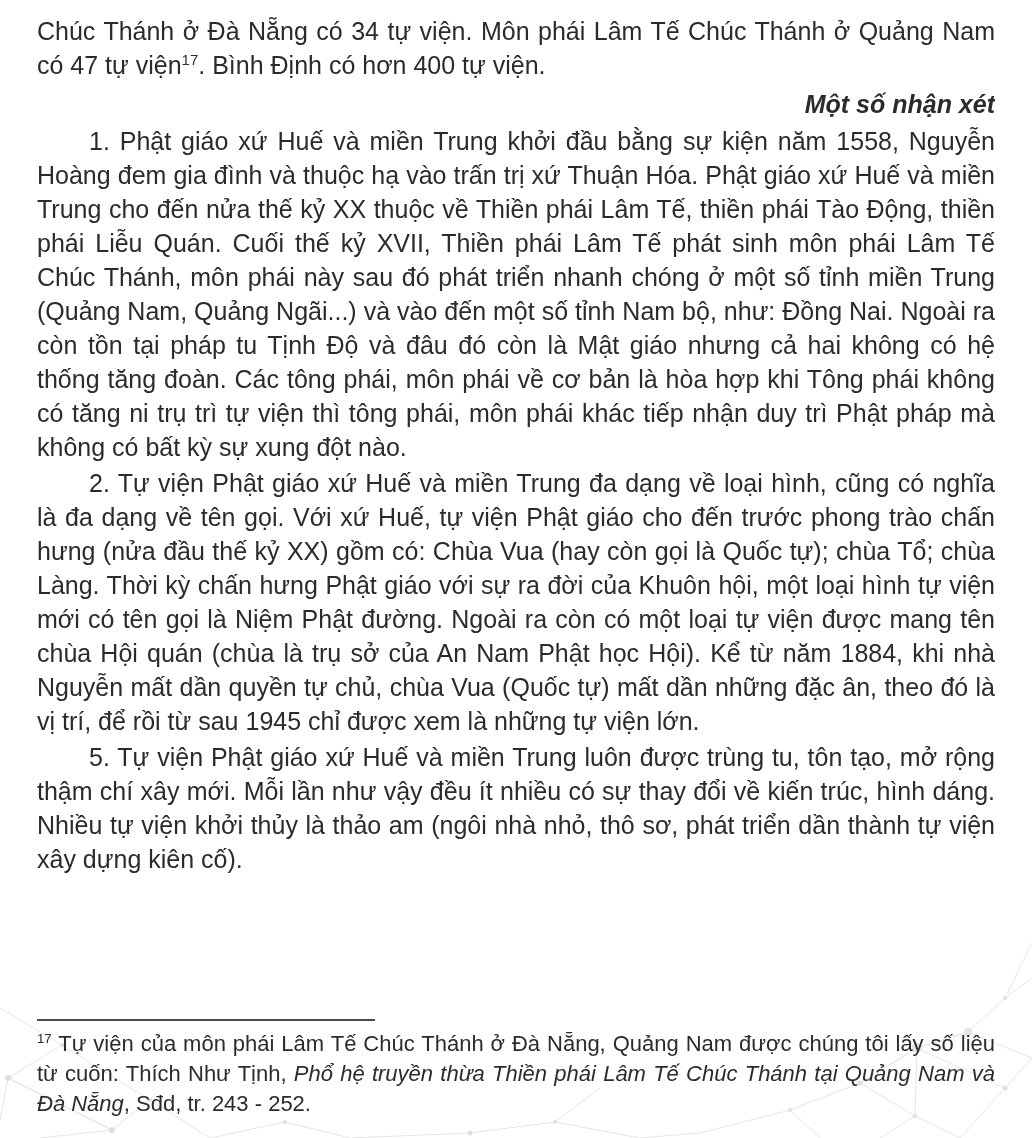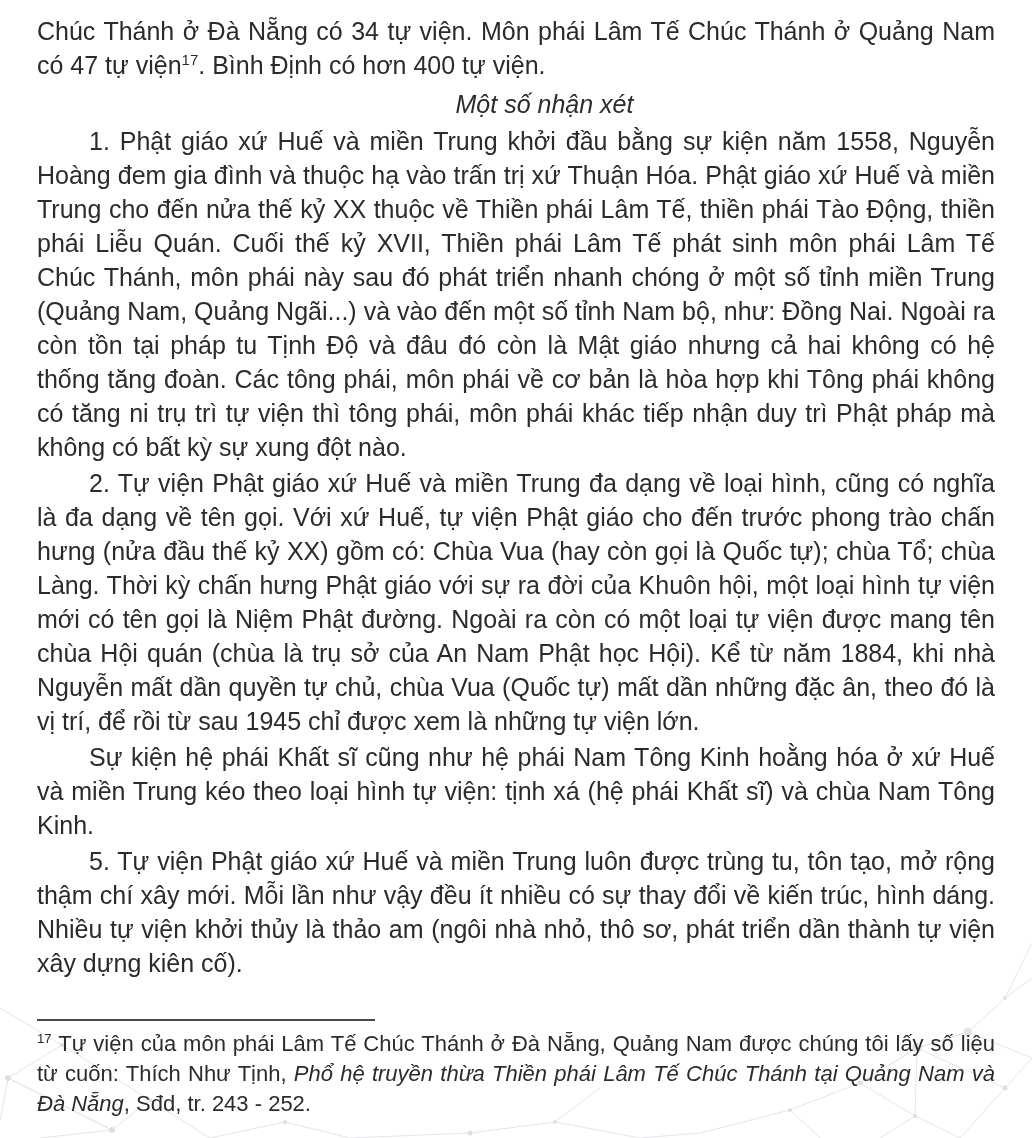--- a/index.html
+++ b/index.html
@@ -31,24 +31,24 @@
     width: 958px;
     max-height: 1032px;
     overflow: hidden;
     font-size: 25px;
     line-height: 34px;
     text-align: justify;
   }
   .para { margin: 2px 0 0 0; }
   .para.indent { text-indent: 52px; }
   .heading {
-    font-weight: normal;
+    font-weight: bold;
     font-style: italic;
     margin: 5px 0 3px 57px;
-    text-align: center;
+    text-align: right;
   }
   sup.seg-sup { font-size: 60%; line-height: 0; vertical-align: super; }
   .seg-italic { font-style: italic; }
   .footnote-section {
     position: absolute;
     left: 37px;
     bottom: 19px;
     width: 958px;
   }
   .footnote-rule {
@@ -118,21 +118,20 @@
     <circle cx="1005" cy="60" r="2"></circle>
     <circle cx="915" cy="178" r="2"></circle>
     <circle cx="790" cy="172" r="2"></circle>
   </svg>
 
   <div class="doc-body">
       <p class="para"><span>Chúc Thánh ở Đà Nẵng có 34 tự viện. Môn phái Lâm Tế Chúc Thánh ở Quảng Nam có 47 tự viện</span><sup class="seg-sup">17</sup><span>. Bình Định có hơn 400 tự viện.</span></p>
       <p class="heading"><span>Một số nhận xét</span></p>
       <p class="para indent"><span>1. Phật giáo xứ Huế và miền Trung khởi đầu bằng sự kiện năm 1558, Nguyễn Hoàng đem gia đình và thuộc hạ vào trấn trị xứ Thuận Hóa. Phật giáo xứ Huế và miền Trung cho đến nửa thế kỷ XX thuộc về Thiền phái Lâm Tế, thiền phái Tào Động, thiền phái Liễu Quán. Cuối thế kỷ XVII, Thiền phái Lâm Tế phát sinh môn phái Lâm Tế Chúc Thánh, môn phái này sau đó phát triển nhanh chóng ở một số tỉnh miền Trung (Quảng Nam, Quảng Ngãi...) và vào đến một số tỉnh Nam bộ, như: Đồng Nai. Ngoài ra còn tồn tại pháp tu Tịnh Độ và đâu đó còn là Mật giáo nhưng cả hai không có hệ thống tăng đoàn. Các tông phái, môn phái về cơ bản là hòa hợp khi Tông phái không có tăng ni trụ trì tự viện thì tông phái, môn phái khác tiếp nhận duy trì Phật pháp mà không có bất kỳ sự xung đột nào.</span></p>
       <p class="para indent"><span>2. Tự viện Phật giáo xứ Huế và miền Trung đa dạng về loại hình, cũng có nghĩa là đa dạng về tên gọi. Với xứ Huế, tự viện Phật giáo cho đến trước phong trào chấn hưng (nửa đầu thế kỷ XX) gồm có: Chùa Vua (hay còn gọi là Quốc tự); chùa Tổ; chùa Làng. Thời kỳ chấn hưng Phật giáo với sự ra đời của Khuôn hội, một loại hình tự viện mới có tên gọi là Niệm Phật đường. Ngoài ra còn có một loại tự viện được mang tên chùa Hội quán (chùa là trụ sở của An Nam Phật học Hội). Kể từ năm 1884, khi nhà Nguyễn mất dần quyền tự chủ, chùa Vua (Quốc tự) mất dần những đặc ân, theo đó là vị trí, để rồi từ sau 1945 chỉ được xem là những tự viện lớn.</span></p>
-      <p class="para indent"><span>Sự kiện hệ phái Khất sĩ cũng như hệ phái Nam Tông Kinh hoằng hóa ở xứ Huế và miền Trung kéo theo loại hình tự viện: tịnh xá (hệ phái Khất sĩ) và chùa Nam Tông Kinh.</span></p>
       <p class="para indent"><span>5. Tự viện Phật giáo xứ Huế và miền Trung luôn được trùng tu, tôn tạo, mở rộng thậm chí xây mới. Mỗi lần như vậy đều ít nhiều có sự thay đổi về kiến trúc, hình dáng. Nhiều tự viện khởi thủy là thảo am (ngôi nhà nhỏ, thô sơ, phát triển dần thành tự viện xây dựng kiên cố).</span></p>
     </div>
 
   <div class="footnote-section">
     <div class="footnote-rule"></div>
     <p class="footnote-text"><sup class="seg-sup">17</sup><span> Tự viện của môn phái Lâm Tế Chúc Thánh ở Đà Nẵng, Quảng Nam được chúng tôi lấy số liệu từ cuốn: Thích Như Tịnh, </span><span class="seg-italic">Phổ hệ truyền thừa Thiền phái Lâm Tế Chúc Thánh tại Quảng Nam và Đà Nẵng</span><span>, Sđd, tr. 243 - 252.</span></p>
   </div>
 
 </div>
 

